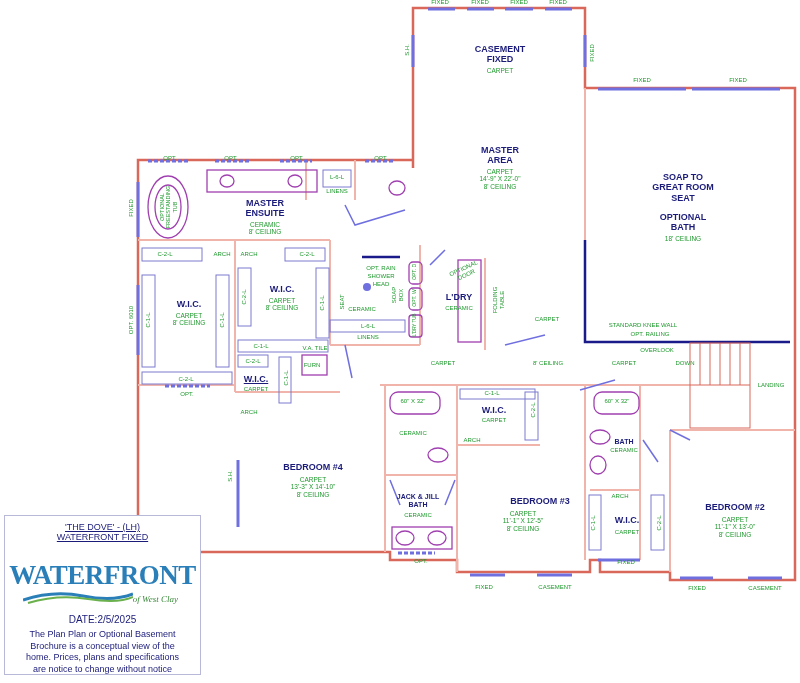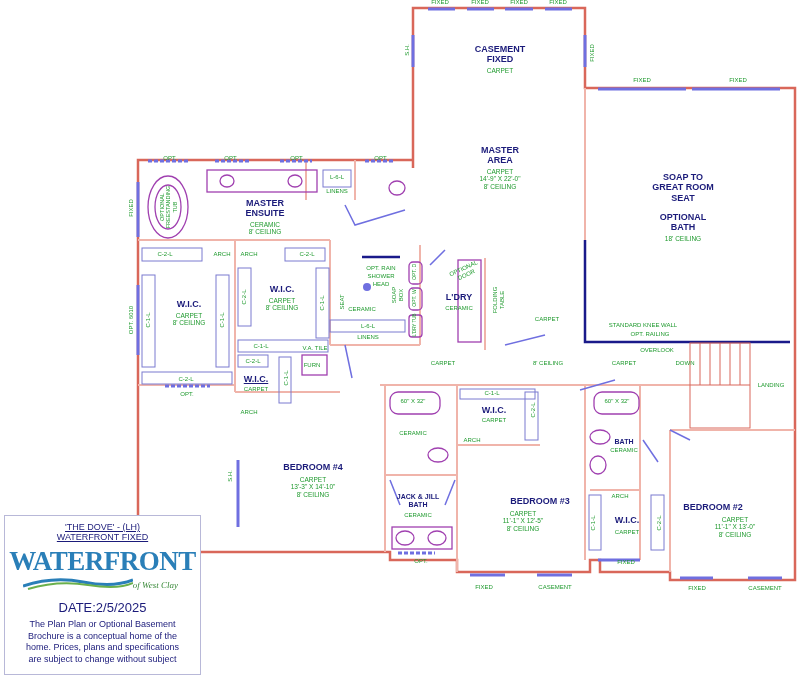--- a/index.html
+++ b/index.html
@@ -6,25 +6,25 @@
   body{width:800px;height:683px;position:relative;overflow:hidden;font-family:"Liberation Sans",sans-serif;}
   #plan{position:absolute;left:0;top:0;width:800px;height:683px;}
   .lbl{position:absolute;text-align:center;font-family:"Liberation Sans",sans-serif;line-height:1.15;white-space:nowrap;transform:translateX(-50%);}
   .room{color:#1b1b7a;font-weight:bold;font-size:9px;}
   .sub{color:#1f9a2e;font-size:6.5px;}
   .small{color:#1f9a2e;font-size:6px;}
   .vert{transform:translate(-50%,-50%) rotate(-90deg);}
   .info-box{position:absolute;left:4px;top:515px;width:197px;height:160px;border:1px solid #b8b8d8;background:#fff;box-sizing:border-box;text-align:center;}
   .info-box .t1{margin-top:6px;font-size:9px;color:#1b1b7a;text-decoration:underline;}
   .info-box .t2{font-size:9px;color:#1b1b7a;text-decoration:underline;}
-  .logo{position:relative;height:52px;margin-top:4px;}
+  .logo{position:relative;height:52px;margin-top:18px;}
   .logo .w{font-family:"Liberation Serif",serif;font-weight:bold;font-size:27px;color:#2a7fb8;letter-spacing:-0.5px;}
   .logo .wc{position:absolute;right:22px;top:34px;font-family:"Liberation Serif",serif;font-style:italic;font-size:9px;color:#3a8a3a;}
   .logo svg{position:absolute;left:18px;top:30px;}
-  .date{font-size:13px;color:#1b1b7a;margin-top:2px;}
+  .date{font-size:10px;color:#1b1b7a;margin-top:2px;}
   .disc{font-size:9px;color:#1b1b7a;margin-top:4px;line-height:1.3;}
 </style>
 </head>
 <body>
 
 <svg id="plan" viewBox="0 0 800 683" width="800" height="683" xmlns="http://www.w3.org/2000/svg">
   <g fill="none" stroke="#d9675a" stroke-width="2.5">
 
     <polyline points="413,168 413,8 585,8 585,88 795,88 795,580 670,580 670,572 600,572 600,560 590,560 590,572 457,572 457,560 390,560 390,552 138,552 138,160 160,160 413,160"></polyline>
   </g>
@@ -257,36 +257,36 @@
 <div class="lbl small" style="left:617px;top:398px">60" X 32"</div>
 <div class="lbl room" style="left:624px;top:438px;font-size:7px">BATH</div>
 <div class="lbl small" style="left:624px;top:447px">CERAMIC</div>
 <div class="lbl small" style="left:620px;top:493px">ARCH</div>
 <div class="lbl small vert" style="left:593px;top:523px">C-1-L</div>
 <div class="lbl room" style="left:627px;top:515px">W.I.C.</div>
 <div class="lbl small" style="left:627px;top:529px">CARPET</div>
 <div class="lbl small vert" style="left:659px;top:523px">C-2-L</div>
 <div class="lbl small" style="left:626px;top:559px">FIXED</div>
 
-<div class="lbl room" style="left:713px;top:502px">BEDROOM #2</div>
+<div class="lbl room" style="left:735px;top:502px">BEDROOM #2</div>
 <div class="lbl sub" style="left:735px;top:516px"><span>CARPET</span><br><span>11'-1" X 13'-0"</span><br><span>8' CEILING</span></div>
 <div class="lbl small" style="left:697px;top:585px">FIXED</div>
 <div class="lbl small" style="left:765px;top:585px">CASEMENT</div>
 
 <div class="info-box">
   <div class="t1">'THE DOVE' - (LH)</div>
   <div class="t2">WATERFRONT FIXED</div>
   <div class="logo">
     <div class="w">WATERFRONT</div>
     <svg width="110" height="14" viewBox="0 0 110 14">
         <path d="M0,10 Q30,0 60,6 T110,4" stroke="#2a7fb8" stroke-width="3" fill="none"></path>
         <path d="M5,13 Q35,4 65,9 T110,7" stroke="#6ab04c" stroke-width="2" fill="none"></path>
       </svg>
     <div class="wc">of West Clay</div>
   </div>
   <div class="date">DATE:2/5/2025</div>
   <div class="disc">
     <span>The Plan Plan or Optional Basement</span><br>
-    <span>Brochure is a conceptual home of the</span><br>
+    <span>Brochure is a conceptual view of the</span><br>
     <span>home.  Prices, plans and specifications</span><br>
-    <span>are subject to change without subject</span>
+    <span>are notice to change without notice</span>
   </div>
 </div>
 
 </body></html>

